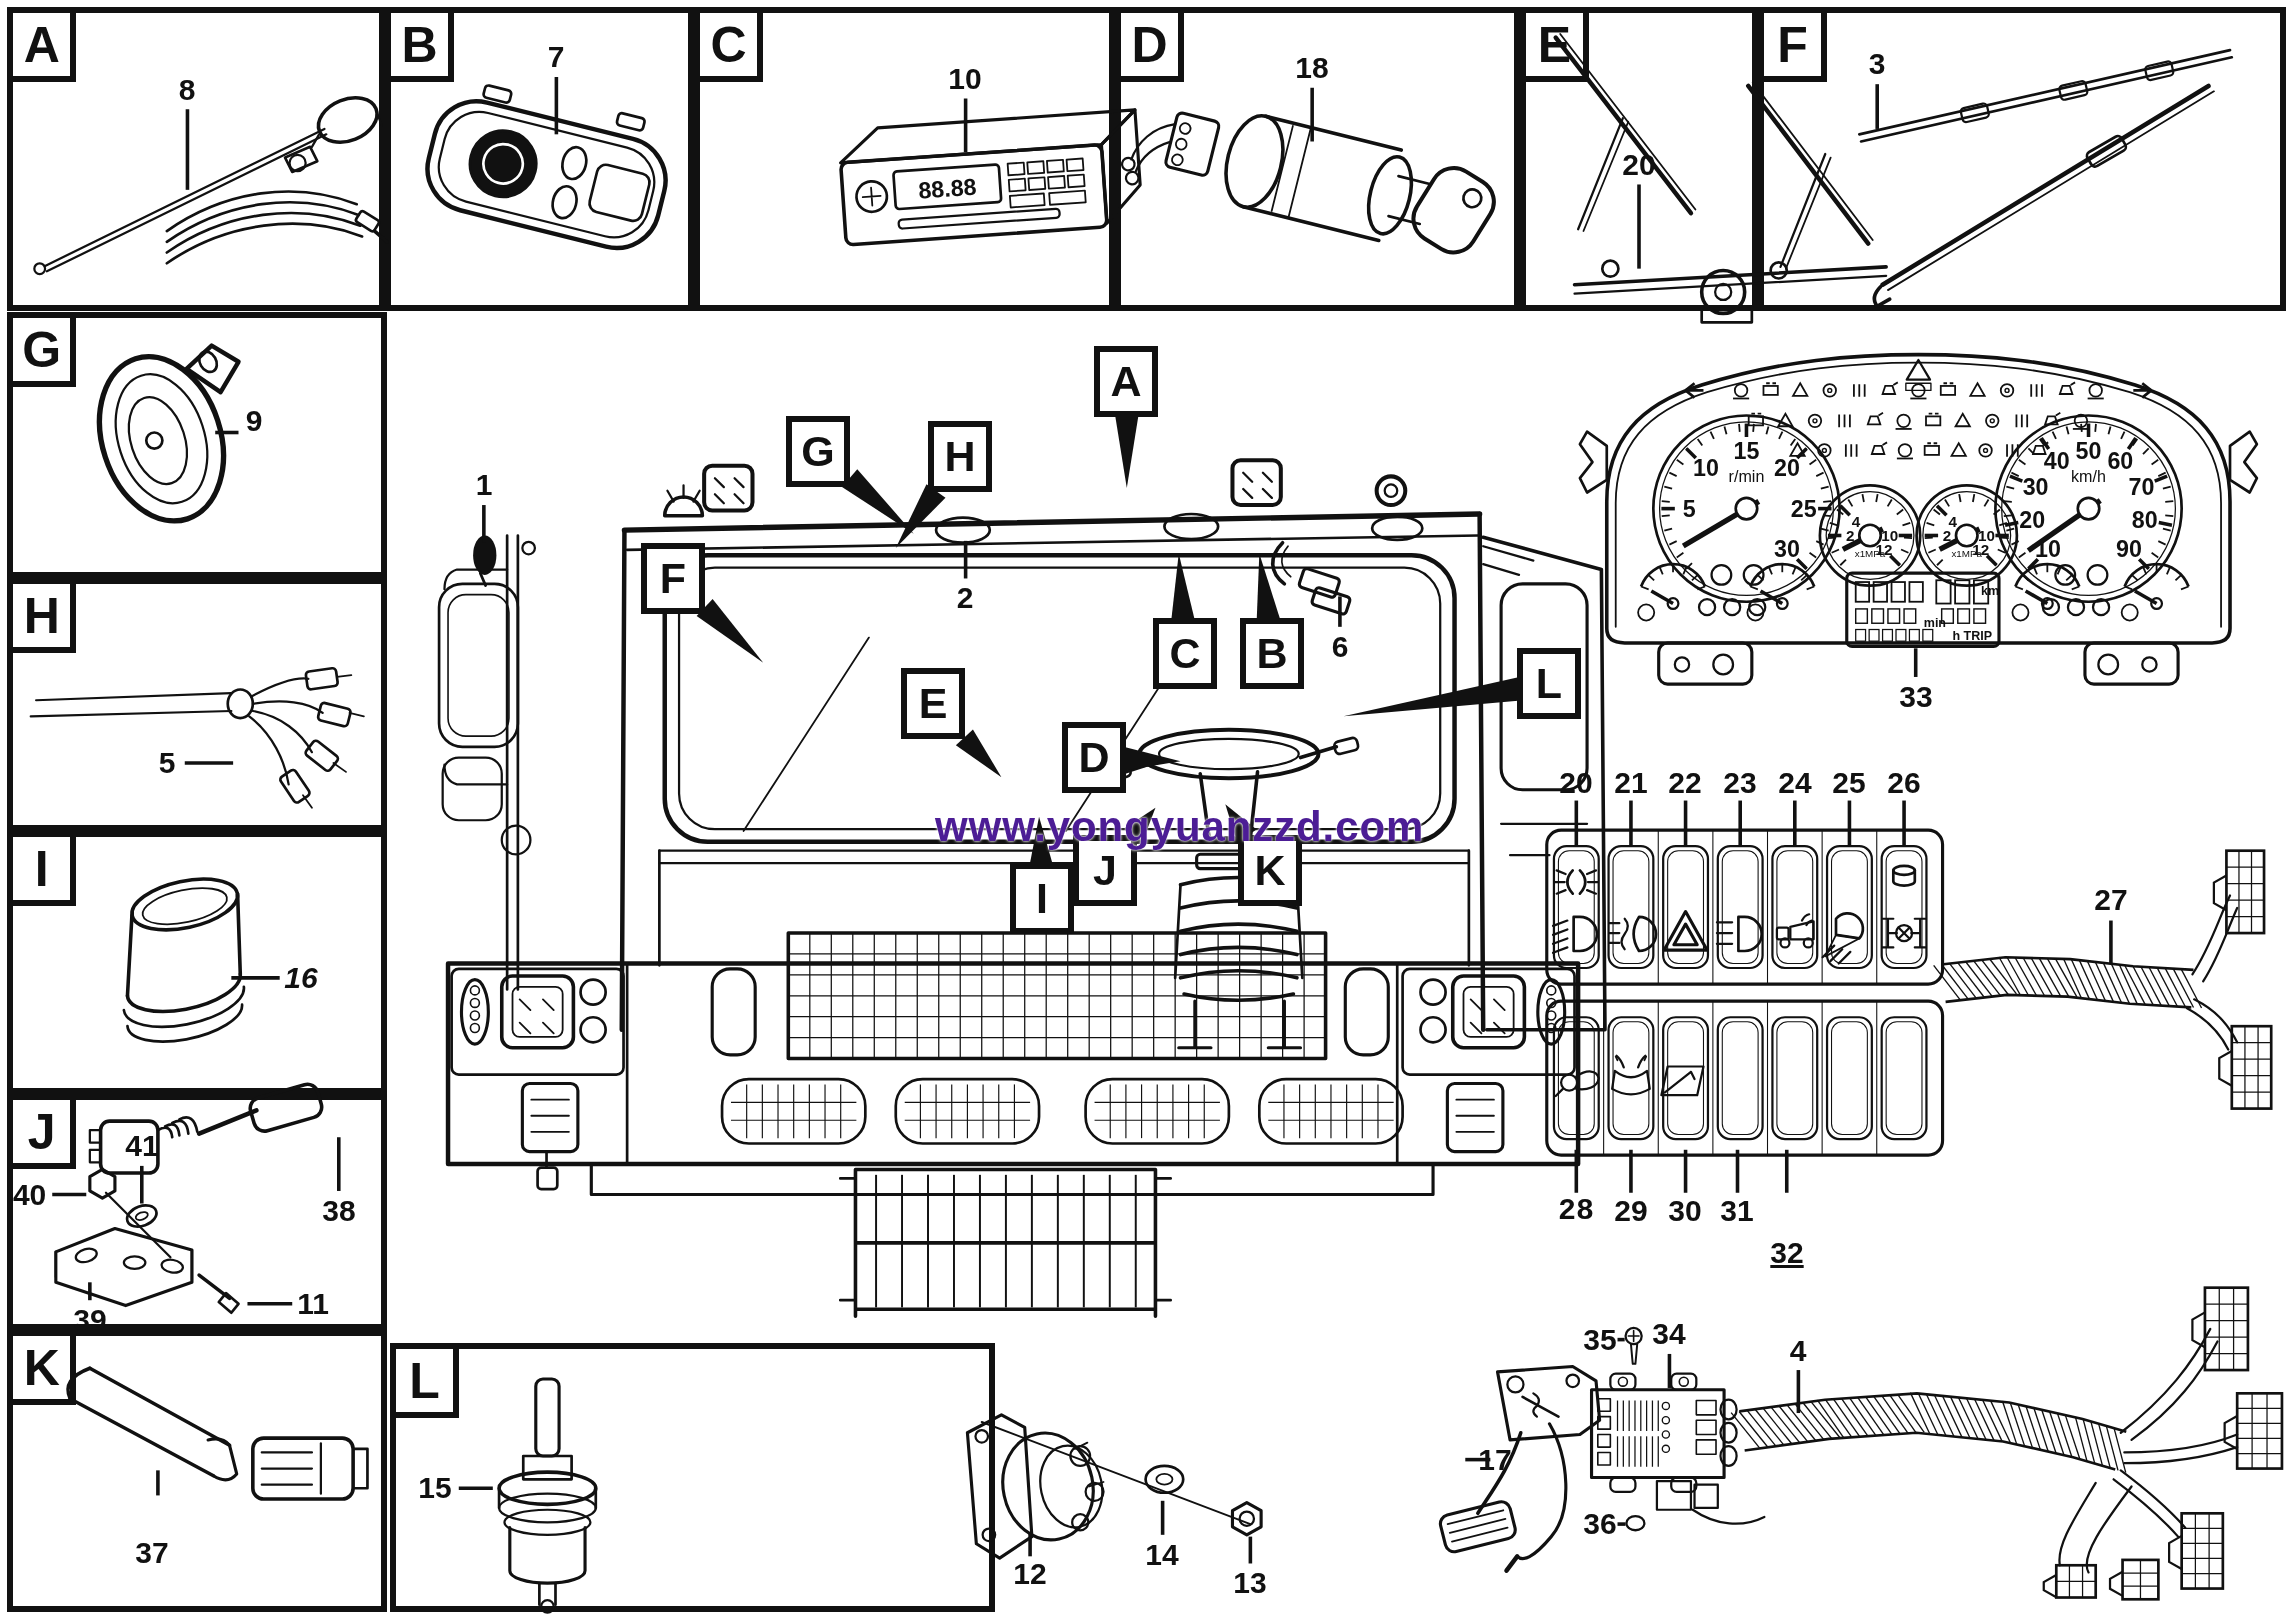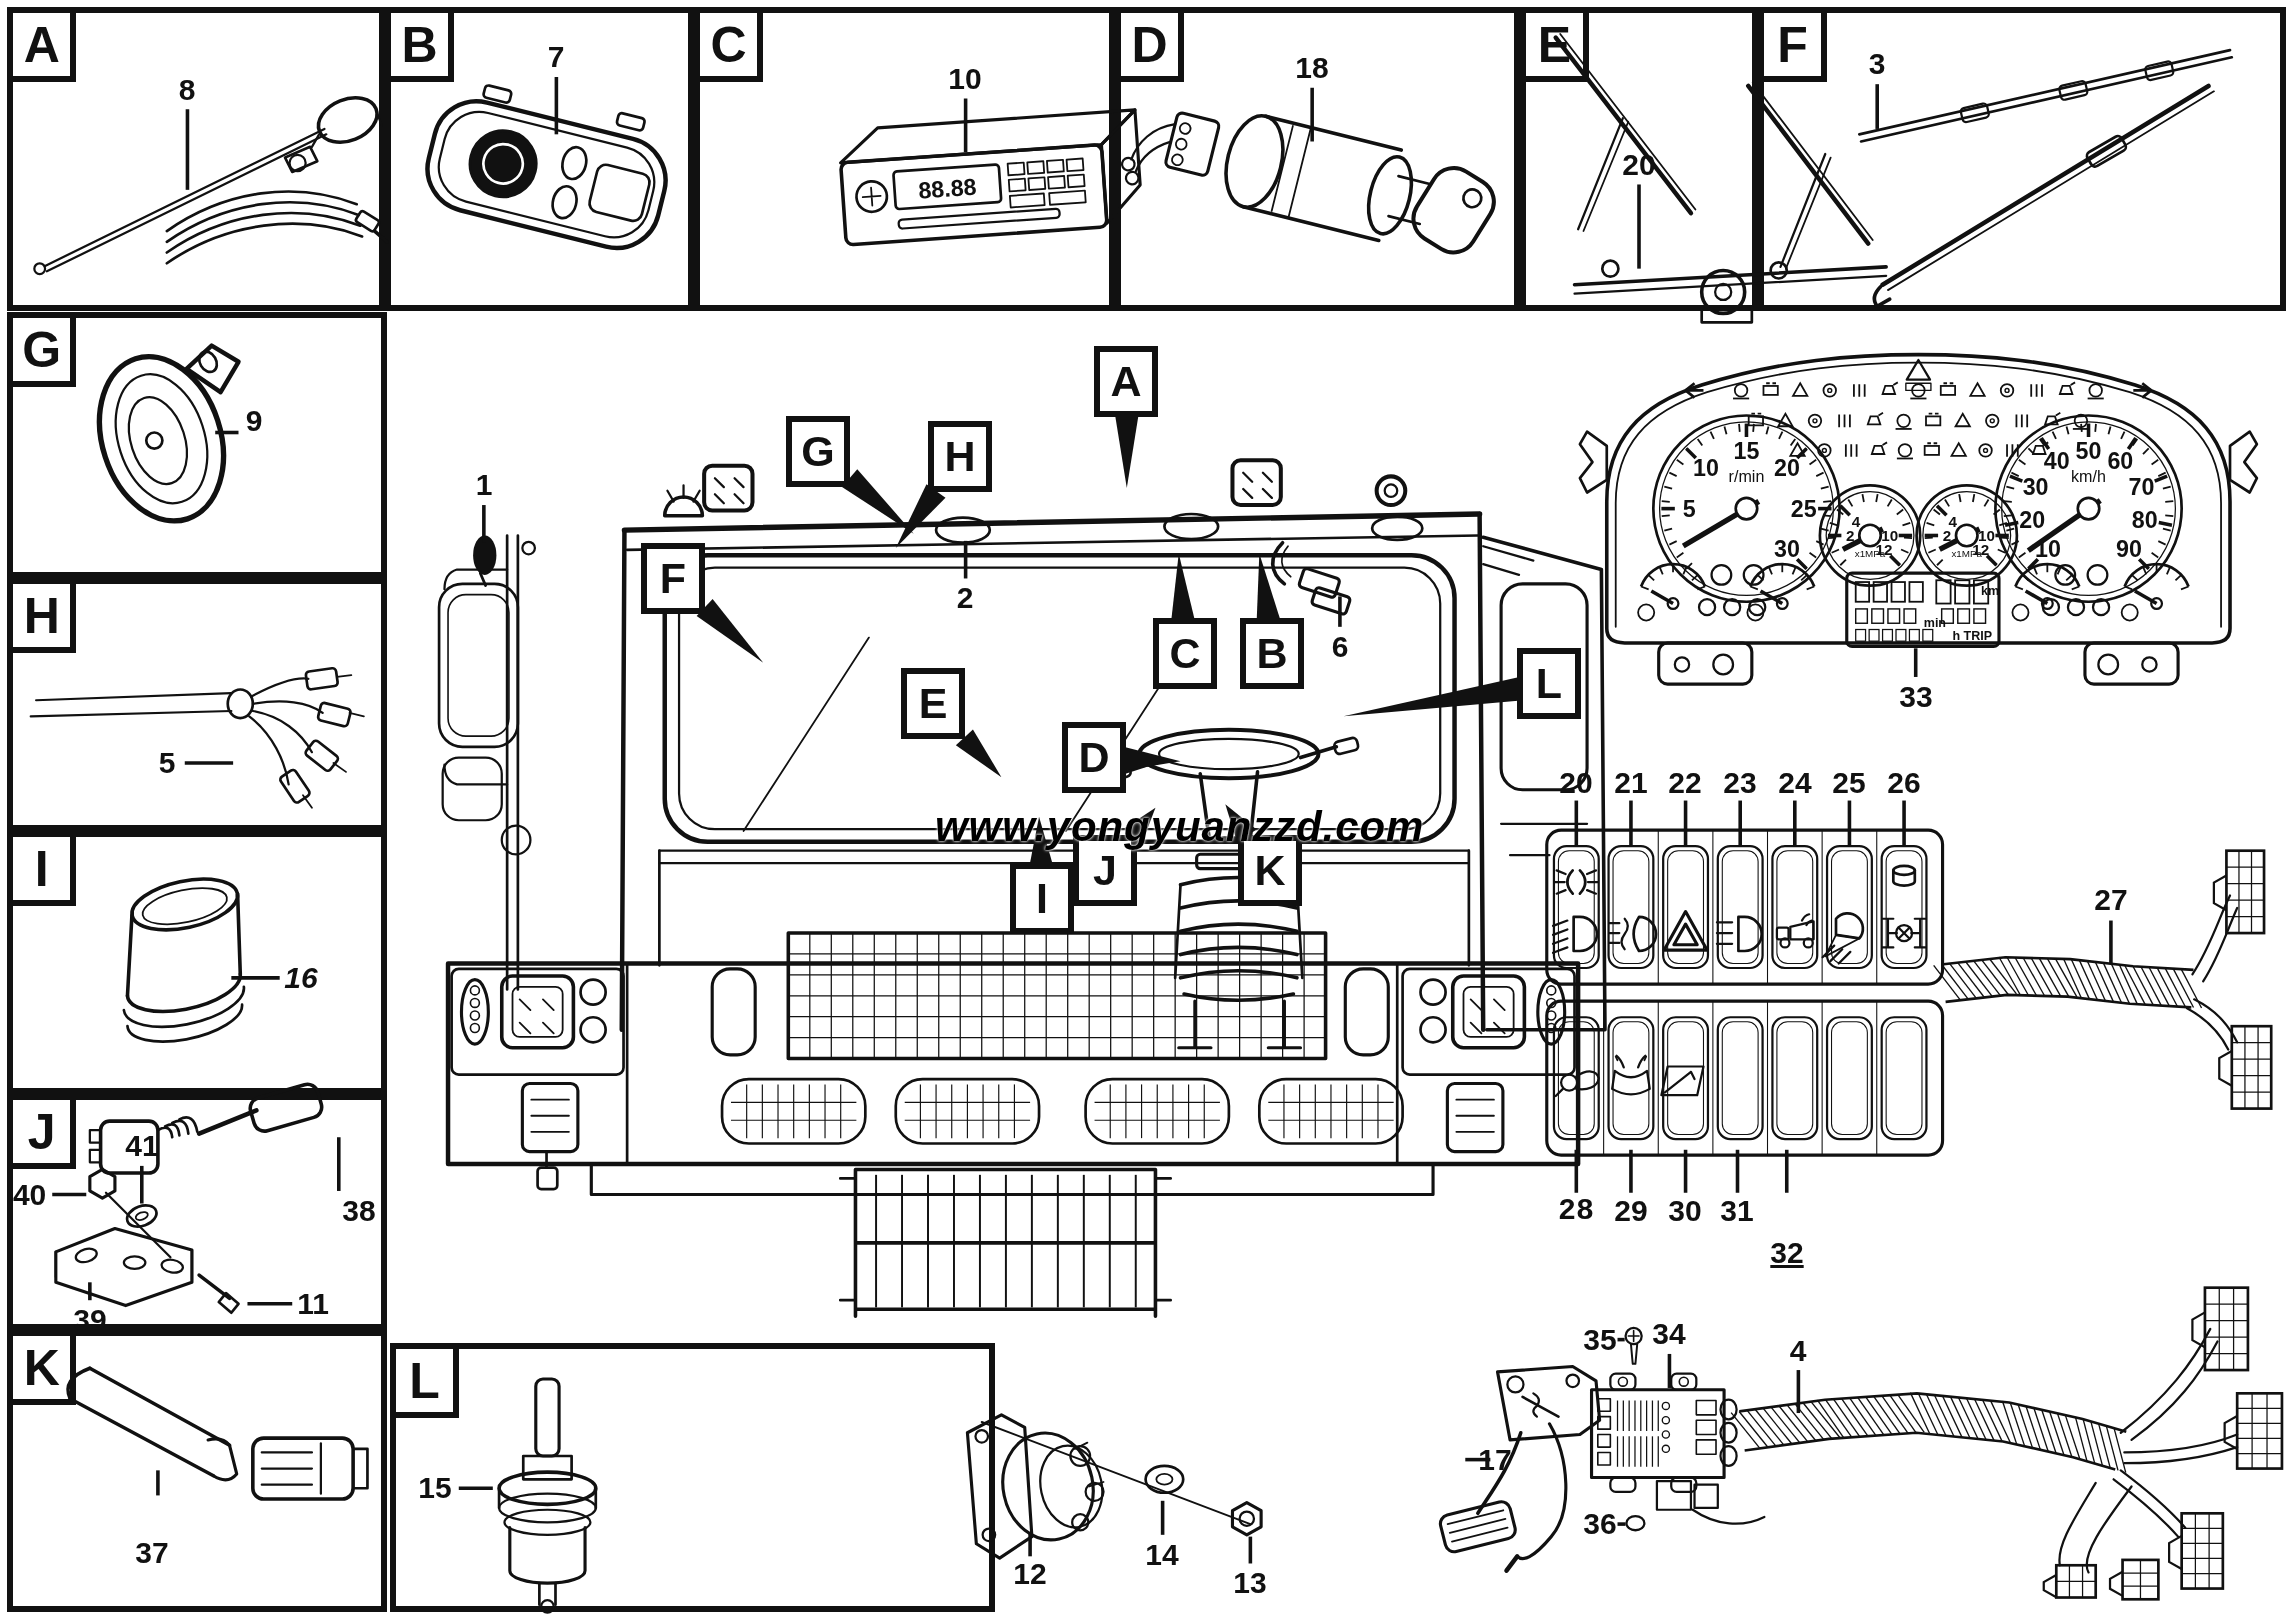--- a/index.html
+++ b/index.html
@@ -13,22 +13,22 @@
        display:flex;align-items:center;justify-content:center;font-weight:bold;font-size:43px;
        color:#111;z-index:30;line-height:1;}
   .pnum{position:absolute;transform:translate(-50%,-50%);font-weight:bold;font-size:30px;
        color:#111;z-index:25;white-space:nowrap;line-height:1;}
   #art,#leads{position:absolute;left:0;top:0;z-index:10;}
   #leads{z-index:20;}
   #art text{fill:#111;stroke:none;font-family:"Liberation Sans",sans-serif;}
   .wm-under{position:absolute;left:982px;top:802px;font-size:68px;font-weight:bold;
        color:transparent;-webkit-text-stroke:2.7px #8f8f8f;letter-spacing:1.8px;z-index:40;
        pointer-events:none;line-height:1;}
-  .wm-over{position:absolute;left:935px;top:806px;font-size:42px;font-weight:bold;color:#000000;
-       text-shadow:0 0 1.8px #fff,0 0 3.6px #fff;letter-spacing:0.9px;z-index:41;pointer-events:none;line-height:1;font-style:italic;}
+  .wm-over{position:absolute;left:935px;top:806px;font-size:42px;font-weight:bold;color:#4c1d95;
+       text-shadow:0 0 1.8px #fff,0 0 3.6px #fff;letter-spacing:0.9px;z-index:41;pointer-events:none;line-height:1;}
 </style>
 </head>
 <body>
 
 <div class="page">
 
   <svg id="art" width="2293" height="1619" viewBox="0 0 2560 1808">
     <g stroke="#111" fill="none" stroke-width="3" stroke-linecap="round" stroke-linejoin="round">
 
       <g>
@@ -1216,21 +1216,21 @@
     <div class="pnum" style="left: 556px; top: 57px;">7</div>
     <div class="pnum" style="left: 965px; top: 79px;">10</div>
     <div class="pnum" style="left: 1312px; top: 68px;">18</div>
     <div class="pnum" style="left: 1639px; top: 165px;">20</div>
     <div class="pnum" style="left: 1877px; top: 64px;">3</div>
     <div class="pnum" style="left: 254px; top: 421px;">9</div>
     <div class="pnum" style="left: 167px; top: 763px;">5</div>
     <div class="pnum" style="left: 301px; top: 978px; font-style: italic;">16</div>
     <div class="pnum" style="left: 142px; top: 1146px;">41</div>
     <div class="pnum" style="left: 29.6px; top: 1195px;">40</div>
-    <div class="pnum" style="left: 339px; top: 1211px; margin-left: 20px;">38</div>
+    <div class="pnum" style="left: 339px; top: 1211px;">38</div>
     <div class="pnum" style="left: 90px; top: 1320px;">39</div>
     <div class="pnum" style="left: 313px; top: 1304px;">11</div>
     <div class="pnum" style="left: 152px; top: 1515px; margin-top: 38px;">37</div>
     <div class="pnum" style="left: 435px; top: 1488px;">15</div>
     <div class="pnum" style="left: 484px; top: 485px;">1</div>
     <div class="pnum" style="left: 965px; top: 598px;">2</div>
     <div class="pnum" style="left: 1340px; top: 647px;">6</div>
     <div class="pnum" style="left: 1916px; top: 697px;">33</div>
     <div class="pnum" style="left: 1576px; top: 783px;">20</div>
     <div class="pnum" style="left: 1631px; top: 783px;">21</div>

